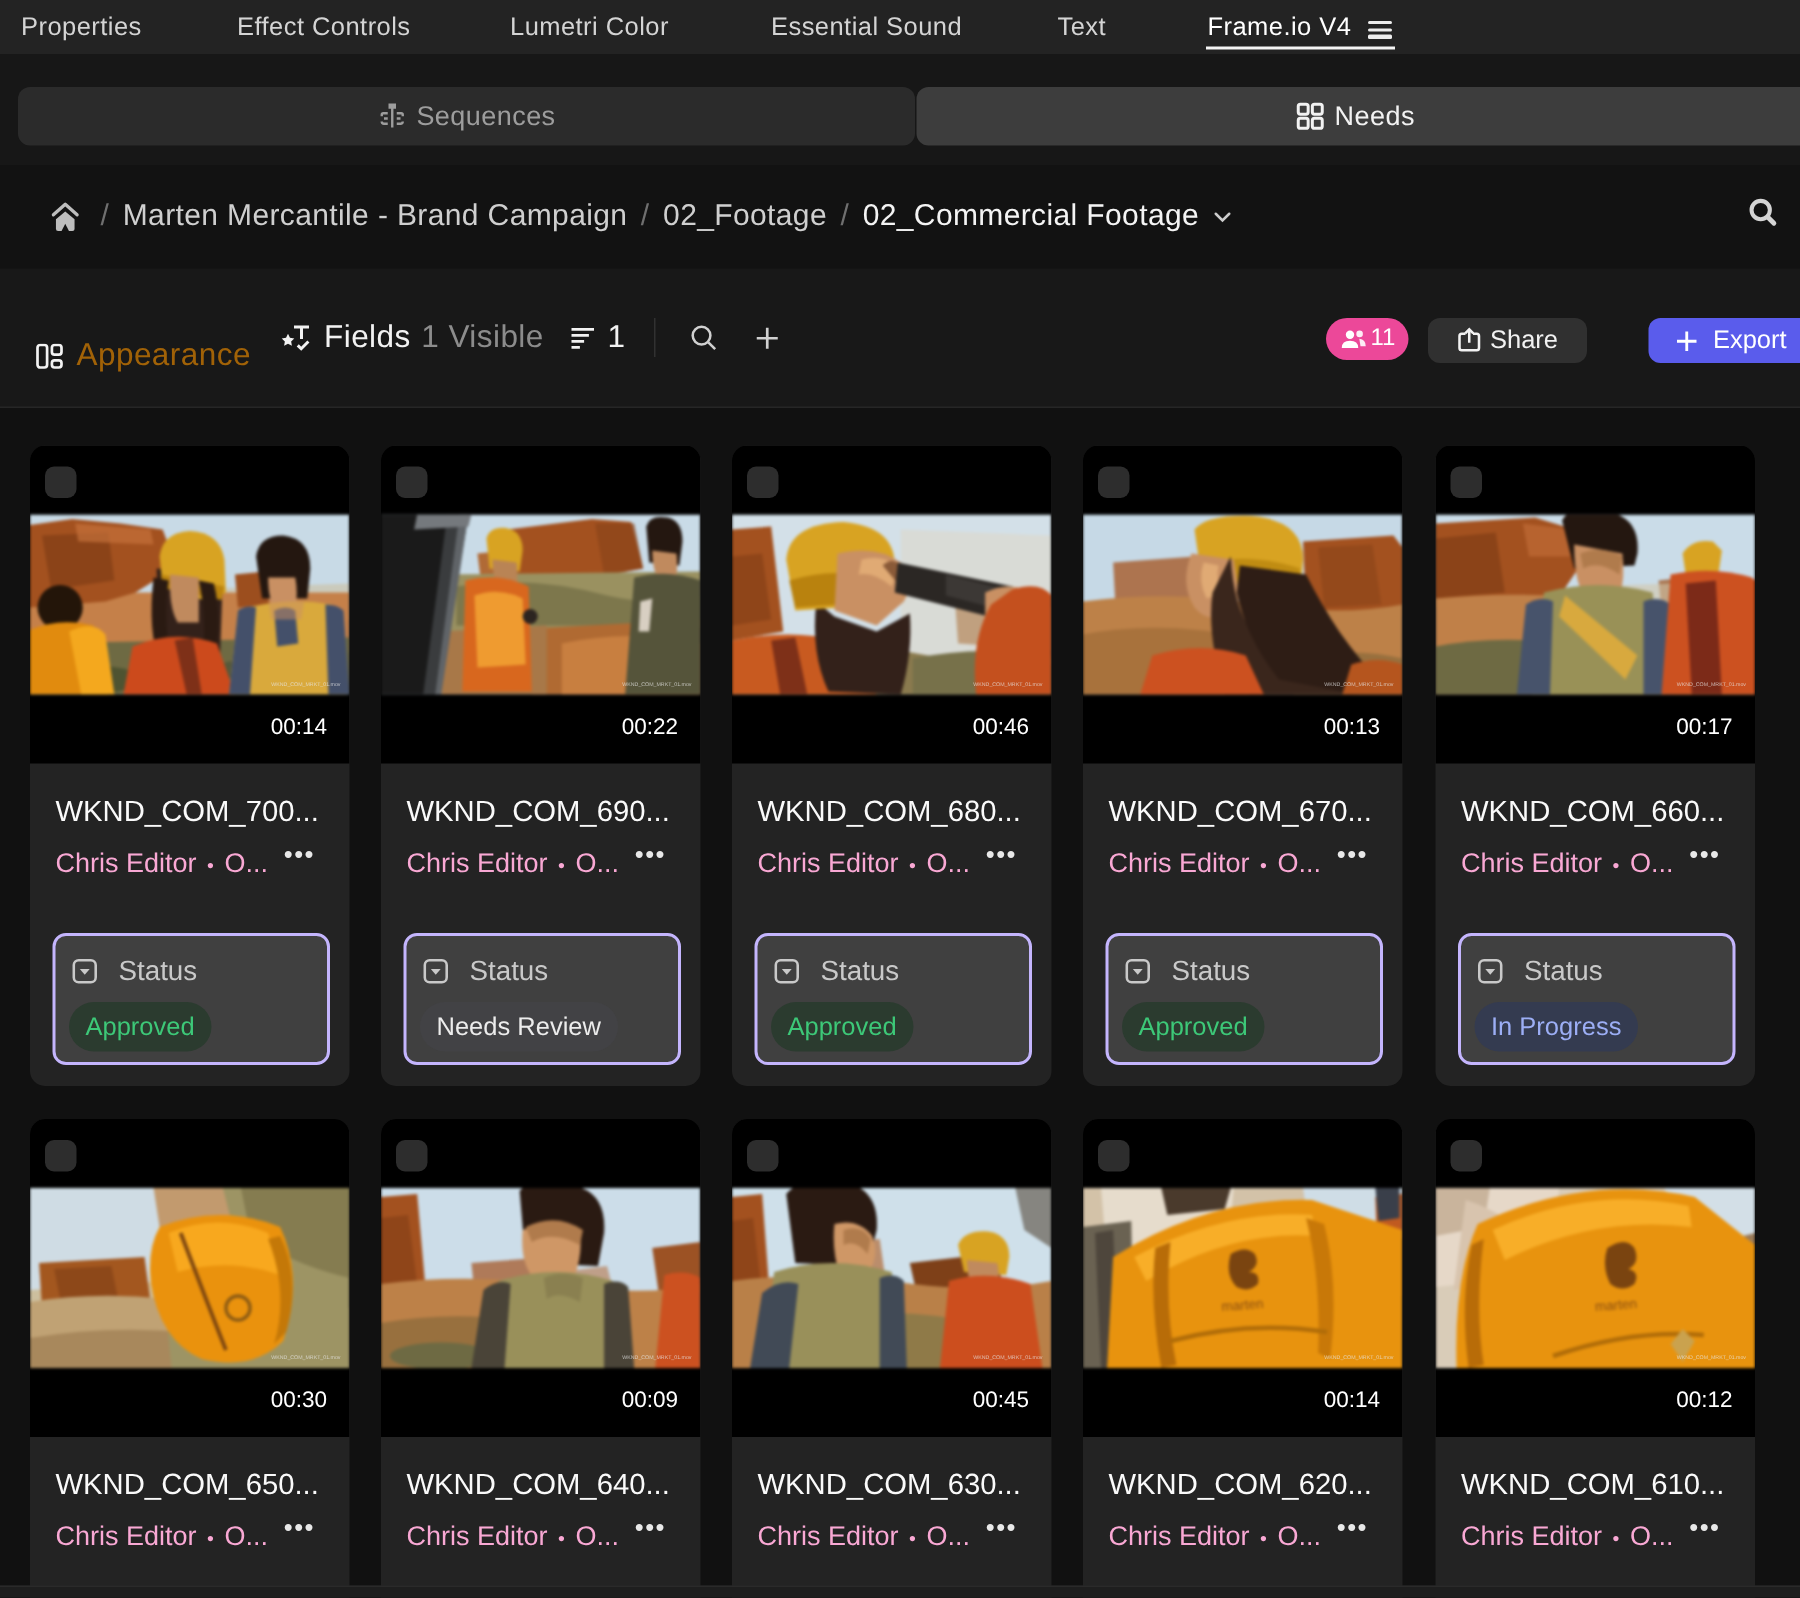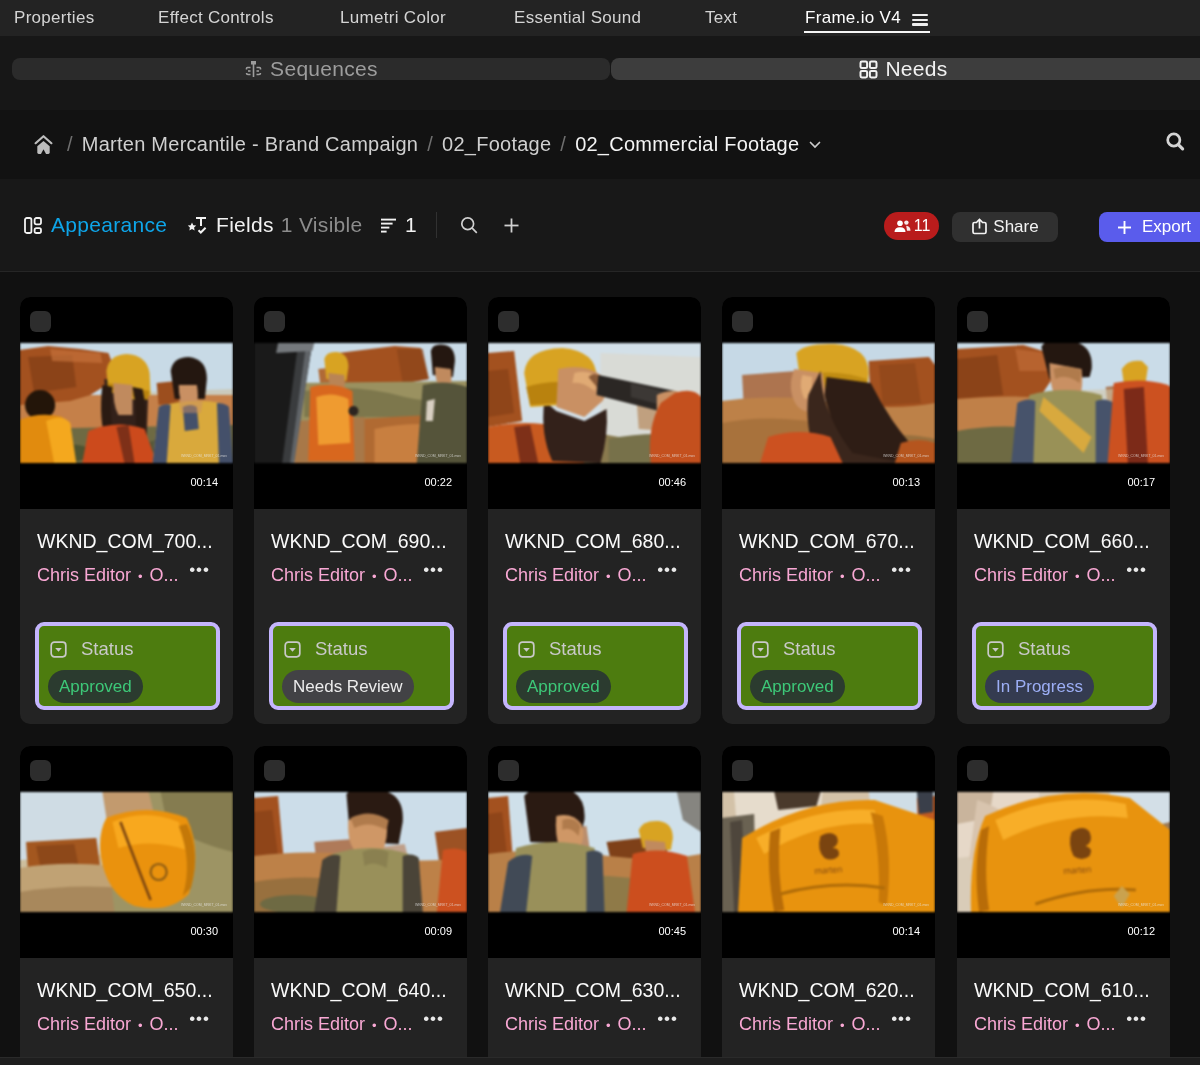--- a/index.html
+++ b/index.html
@@ -7,58 +7,58 @@
 
 .tabbar { position:absolute; left:0; top:0; width:1200px; height:36px; background:#232323; }
 .tab { position:absolute; top:0; height:36px; line-height:36px; font-size:17px; letter-spacing:.3px; color:#d4d4d4; }
 .tab.active { color:#ffffff; }
 .tabline { position:absolute; left:804px; top:31px; width:126px; height:2px; background:#f5f5f5; }
 .burger { position:absolute; left:912px; top:14px; width:16px; height:16px; }
 .burger div { height:2.4px; background:#ececec; margin-bottom:2.2px; border-radius:1px; }
 
 
 .segwrap { position:absolute; left:0; top:36px; width:1200px; height:74px; background:#171717; }
-.segbtn { position:absolute; top:22px; height:22px; border-radius:8px; display:flex; align-items:center; justify-content:center; gap:7px; font-size:21px; letter-spacing:.3px; }
+.segbtn { position:absolute; top:22px; height:39px; border-radius:8px; display:flex; align-items:center; justify-content:center; gap:7px; font-size:18px; letter-spacing:.3px; }
 .seq { left:12px; width:598px; background:#2b2b2b; color:#9d9d9d; }
 .brw { left:611px; width:597px; background:#3d3d3d; color:#f2f2f2; padding-right:12px; }
 
 
 .crumbrow { position:absolute; left:0; top:110px; width:1200px; height:69px; background:#121212; }
 .crumbs { position:absolute; left:33px; top:0; height:69px; display:flex; align-items:center; font-size:20px; letter-spacing:.25px; color:#cfcfcf; }
 .crumbs .sep { color:#6f6f6f; padding:0 9px; }
 .crumbs .last { color:#f4f4f4; }
 .searchtop { position:absolute; right:14px; top:20px; }
 
 
 .toolbar { position:absolute; left:0; top:179px; width:1200px; height:93px; background:#181818; border-bottom:1px solid #262626; }
 .tl { position:absolute; display:flex; align-items:center; }
-.tb-appearance { left:24px; top:0; height:92px; gap:9px; font-size:21px; letter-spacing:.3px; color:#0ea5e9; }
+.tb-appearance { left:24px; top:12px; height:92px; gap:9px; font-size:21px; letter-spacing:.3px; color:#a16207; }
 .tb-fields { left:187px; top:0; height:92px; gap:9px; font-size:21px; letter-spacing:.3px; color:#f2f2f2; }
 .tb-vis { color:#8c8c8c; margin-left:-2px; }
 .tb-sort { left:380px; top:0; height:92px; gap:8px; font-size:21px; color:#f2f2f2; }
 .tb-div { position:absolute; left:436px; top:33px; width:1px; height:26px; background:#313131; }
 .ticon { position:absolute; top:0; height:92px; display:flex; align-items:center; }
-.pplpill { position:absolute; left:884px; top:33px; width:55px; height:28px; border-radius:14px; background:#b91c1c; color:#fff; display:flex; align-items:center; justify-content:center; font-size:16px; gap:2px; }
+.pplpill { position:absolute; left:884px; top:33px; width:55px; height:28px; border-radius:14px; background:#ec4899; color:#fff; display:flex; align-items:center; justify-content:center; font-size:16px; gap:2px; }
 .sharebtn { position:absolute; left:952px; top:33px; width:106px; height:30px; border-radius:8px; background:#303030; color:#f2f2f2; display:flex; align-items:center; justify-content:center; font-size:17px; gap:4px; }
 .exportbtn { position:absolute; left:1067px; top:33px; width:110px; height:30px; border-radius:8px; background:#5a5cec; color:#ffffff; display:flex; align-items:center; justify-content:center; font-size:17px; font-weight:500; gap:10px;margin-left:32px; }
 
 
 .grid { position:absolute; left:0; top:272px; width:1200px; height:793px; background:#111111; overflow:hidden; }
 .card { position:absolute; width:213px; height:427px; background:#232323; border-radius:10px; overflow:hidden; }
 .media { position:absolute; left:0; top:0; width:213px; height:212px; background:#000; }
 .cb { position:absolute; left:10px; top:14px; width:21px; height:21px; background:#2d2d2d; border-radius:6px; }
 .thumb { position:absolute; left:0; top:46px; width:213px; height:120px; filter:blur(1px); }
 .wm { position:absolute; right:6px; top:157px; font-size:3.5px; color:#e8e8e8; opacity:.7; }
-.dur { position:absolute; right:15px; top:179px; font-size:11px; font-weight:500; color:#ffffff; }
+.dur { position:absolute; right:15px; top:179px; font-size:15px; font-weight:500; color:#ffffff; }
 .body { position:absolute; left:0; top:212px; width:213px; height:215px; }
 .title { position:absolute; left:17px; top:21px; font-size:19.5px; color:#fafafa; }
 .sub { position:absolute; left:17px; top:56px; font-size:18px; color:#f9a8d4; }
 .sub .bdot { padding:0 7px; font-size:13px; }
 .dots { position:absolute; right:23px; top:51px; font-size:17px; letter-spacing:1px; color:#e8e8e8; }
-.statusbox { position:absolute; left:15px; top:113px; width:185px; height:88px; background:#4d7c0f; border:4px solid #c4b5fd; border-radius:9px; }
+.statusbox { position:absolute; left:15px; top:113px; width:185px; height:88px; background:#404040; border:2px solid #c4b5fd; border-radius:9px; }
 .strow { position:absolute; left:11px; top:12px; display:flex; align-items:center; gap:14px; }
 .stlabel { font-size:18.5px; color:#c9c9c9; }
 .pill { position:absolute; left:9px; top:44px; height:33px; border-radius:17px; display:inline-flex; align-items:center; padding:0 11px; font-size:17px; }
 .botline { position:absolute; left:0; top:1057px; width:1200px; height:8px; background:#1e1e1e; border-top:1px solid #2a2a2a; }
 </style></head>
 <body>
 <div class="tabbar">
 <div class="tab" style="left:14px">Properties</div>
 <div class="tab" style="left:158px">Effect Controls</div>
 <div class="tab" style="left:340px">Lumetri Color</div>

